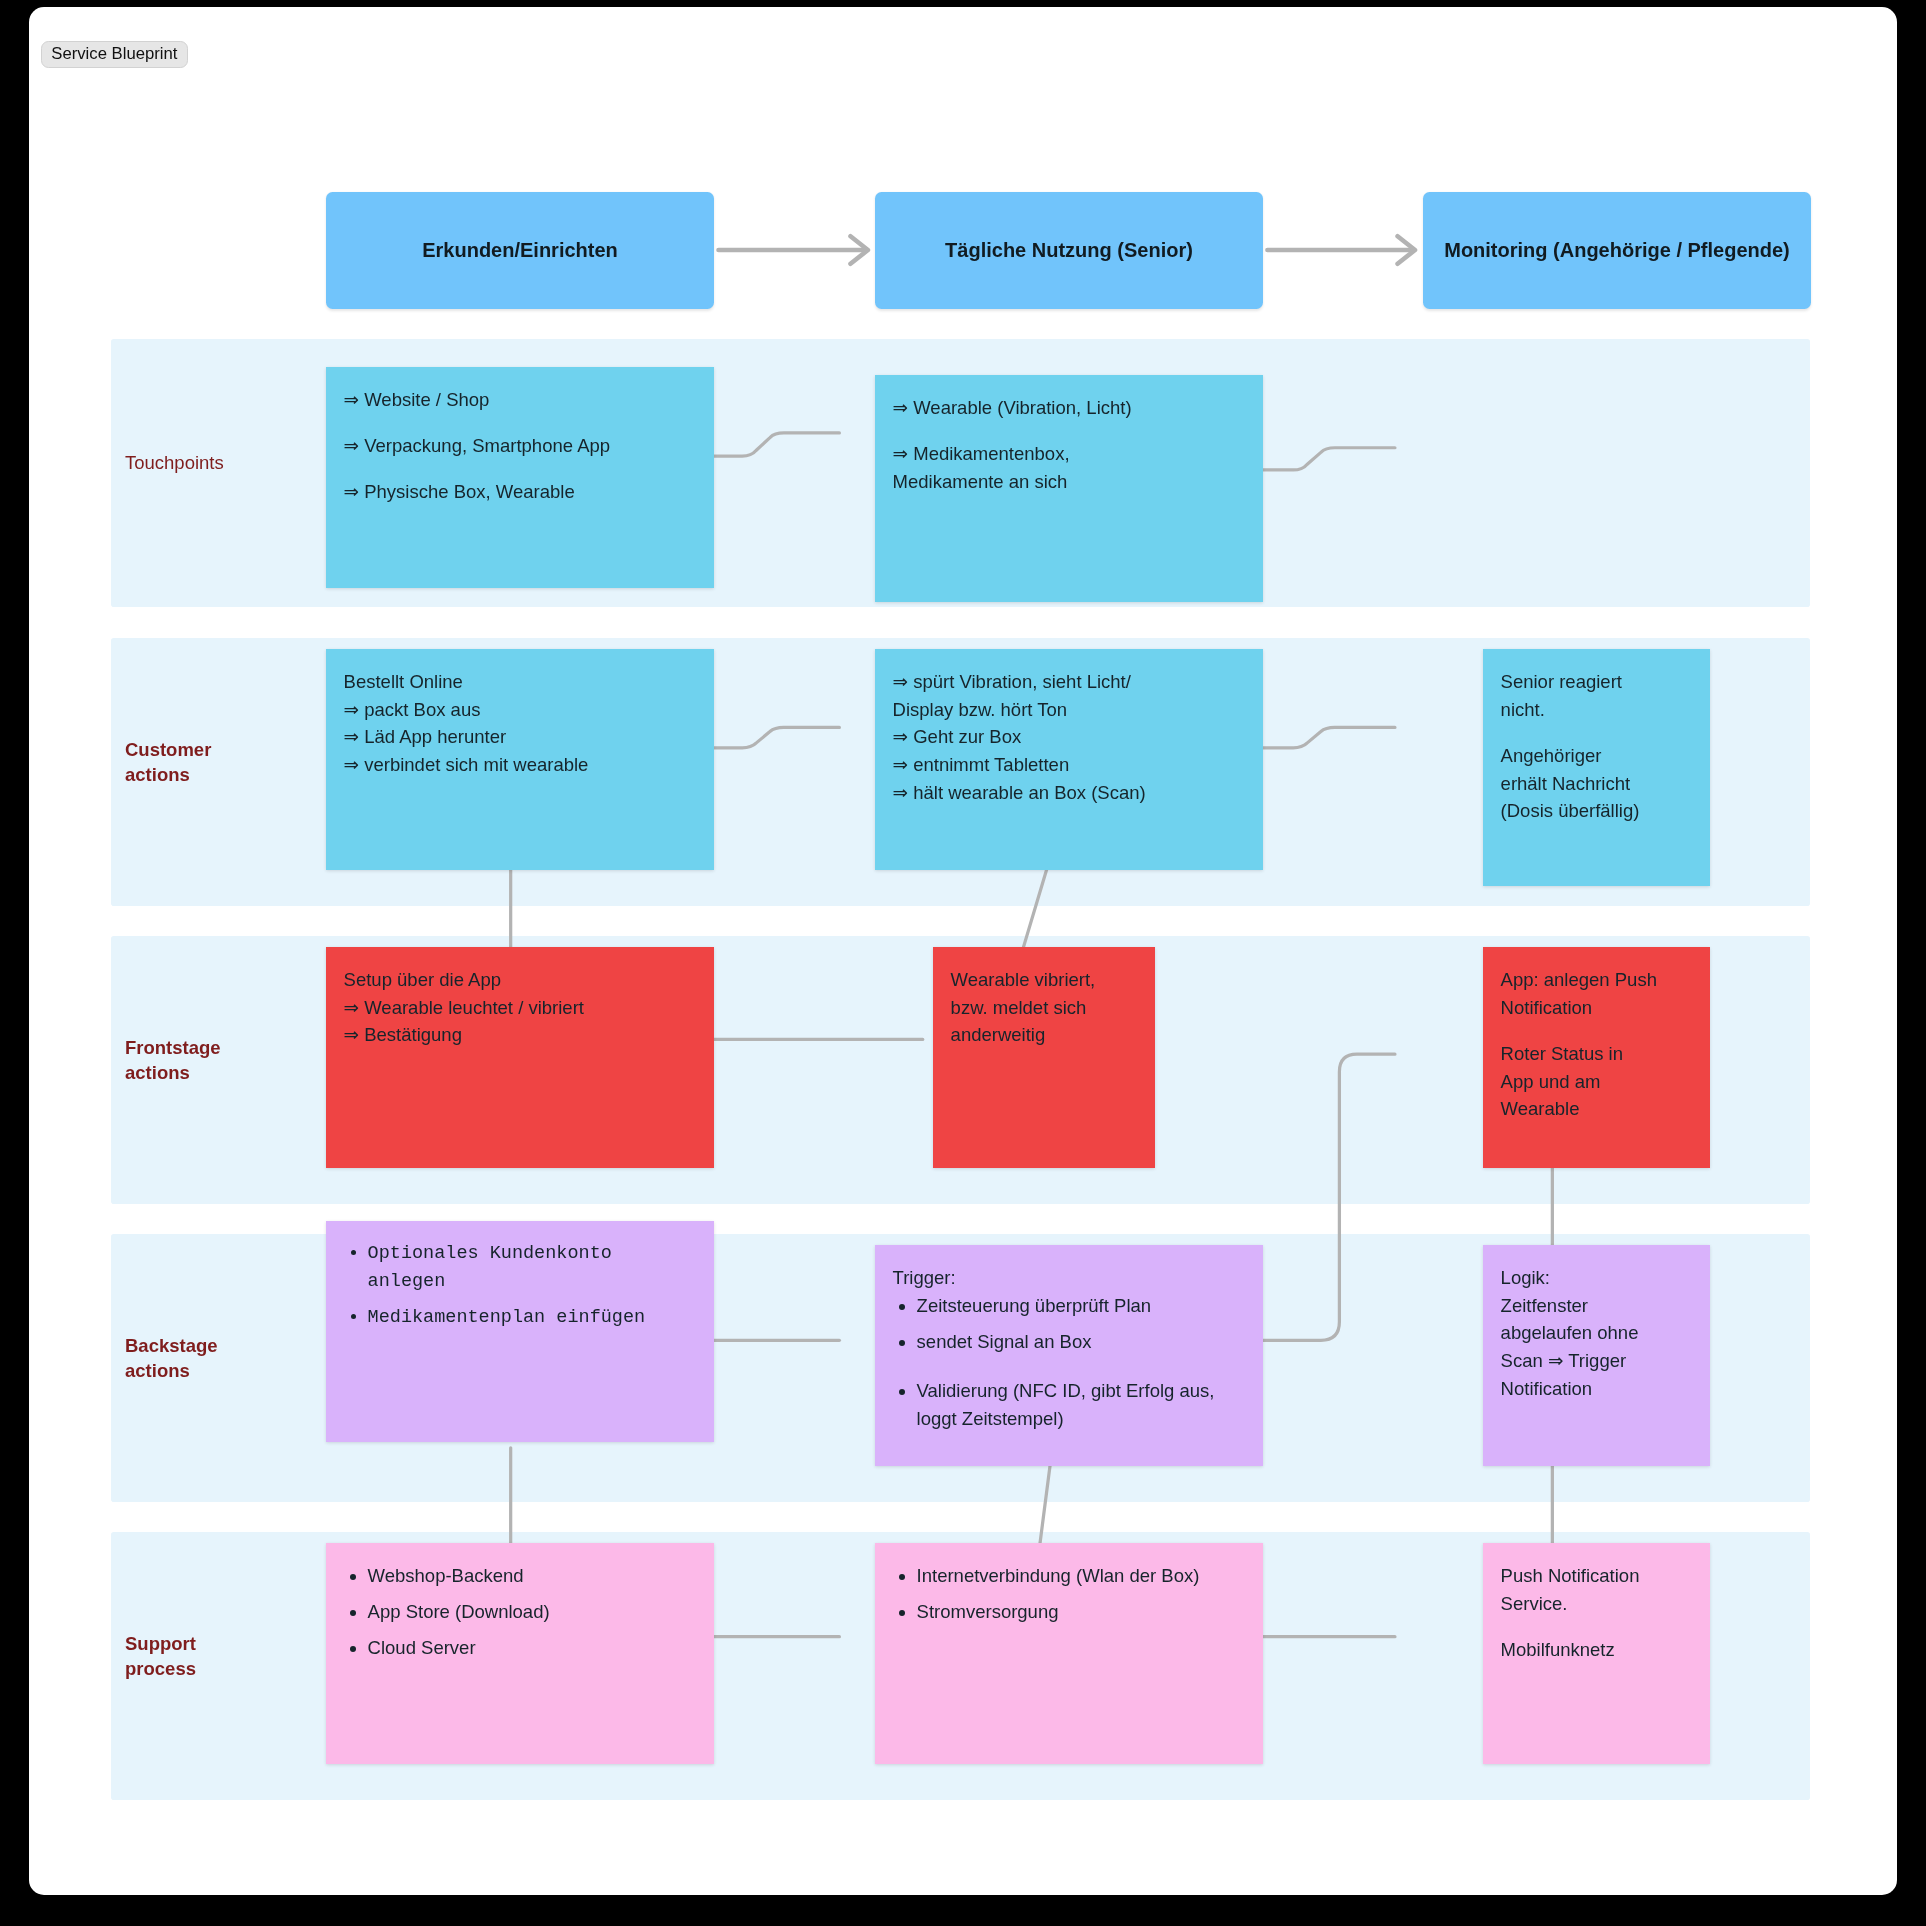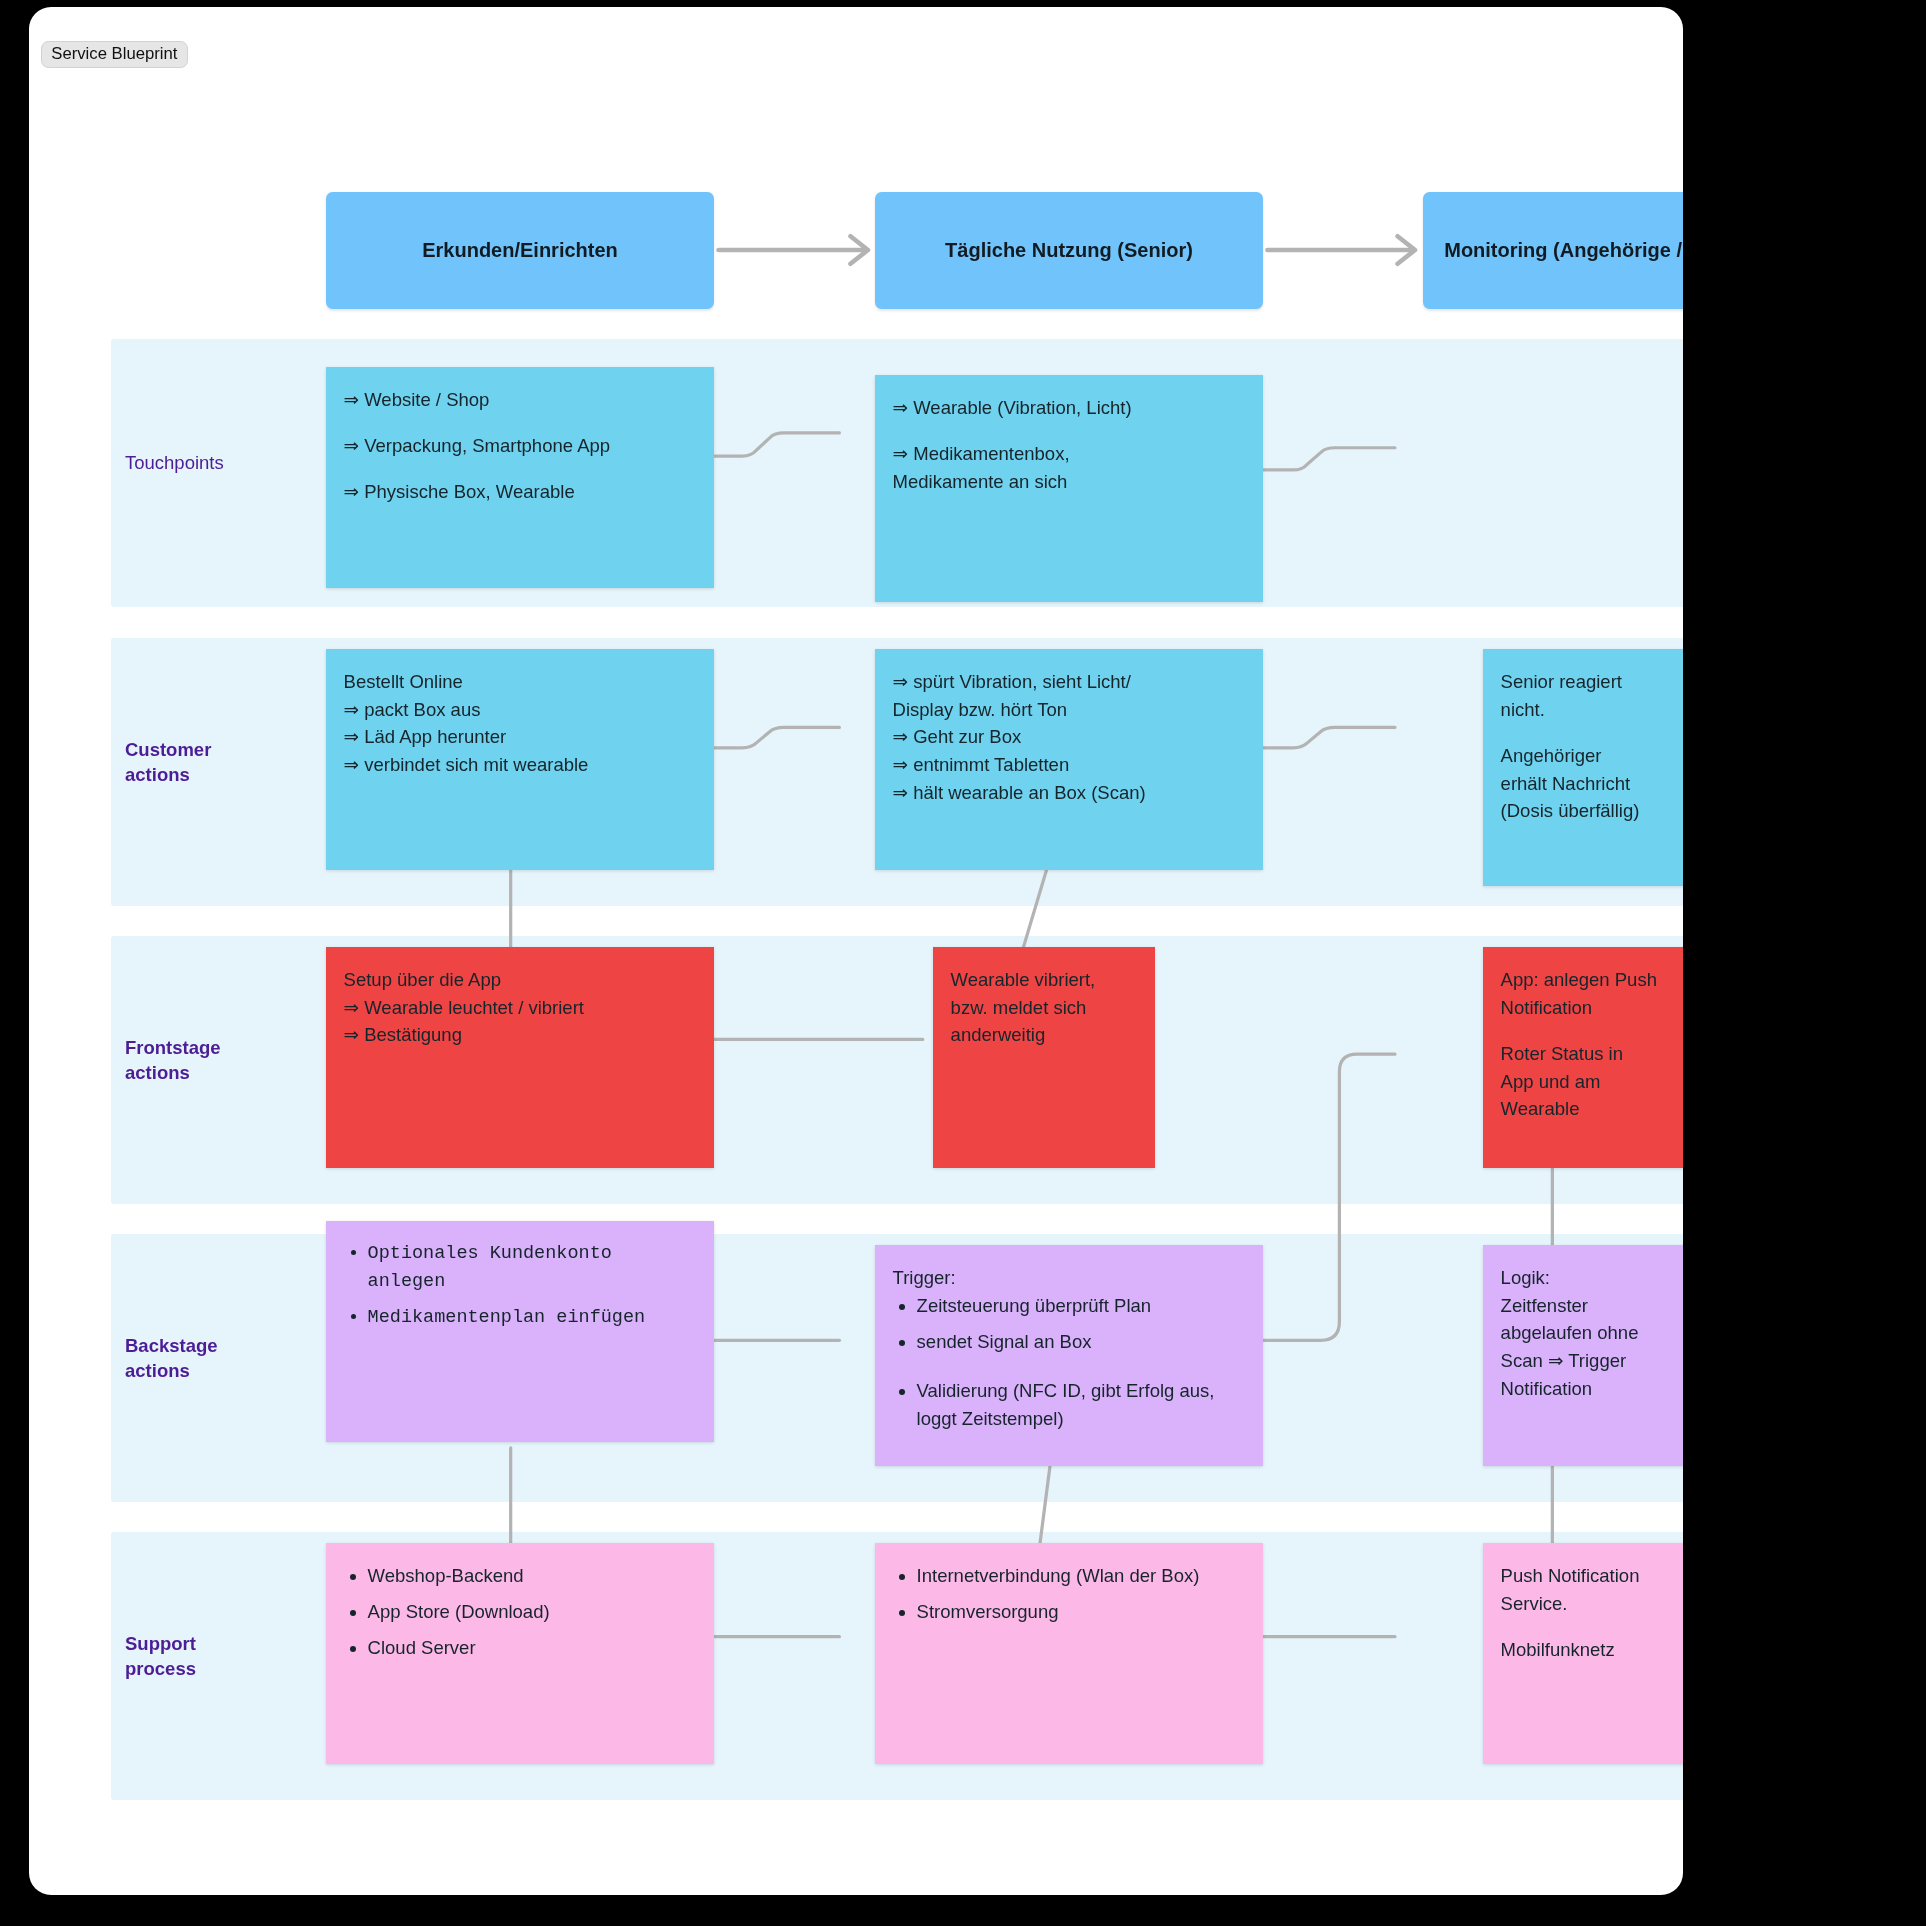--- a/index.html
+++ b/index.html
@@ -4,23 +4,23 @@
 <style>
   html,body{margin:0;padding:0;background:#000;}
   body{
     width:1926px;height:1926px;
     font-family:"Liberation Sans","DejaVu Sans",sans-serif;
     overflow:hidden;
   }
   .canvas{
     position:absolute;
     left:29px; top:7.4px;
-    width:1654px; height:1888px;
+    width:1868px; height:1888px;
     background:#ffffff;
-    border-radius:22px;
+    border-radius:15px;
     box-shadow:0 2.8px 8.3px rgba(0,0,0,.18);
     overflow:hidden;
   }
   .tool-chip{
     position:absolute;
     left:12px; top:34px;
     background:#e6e6e6;
     border:0.9px solid #d2d2d2;
     border-radius:7.4px;
     padding:3.7px 9.3px 4.6px 9.3px;
@@ -67,21 +67,21 @@
   #band1{top:631px; height:268px;}
   #band2{top:929px; height:268px;}
   #band3{top:1227px; height:268px;}
   #band4{top:1525px; height:268px;}
 
   .band-label{
     position:absolute;
     left:96px;
     width:194px;
     font-size:18.5px;
-    color:#4c1d95;
+    color:#7f1d1d;
     line-height:1.35;
     z-index:6;
     white-space:pre-line;
   }
   .band-label.bold{font-weight:bold;}
 
   
   .card{
     position:absolute;
     box-shadow:0 1.4px 3.2px rgba(0,0,0,.13);

